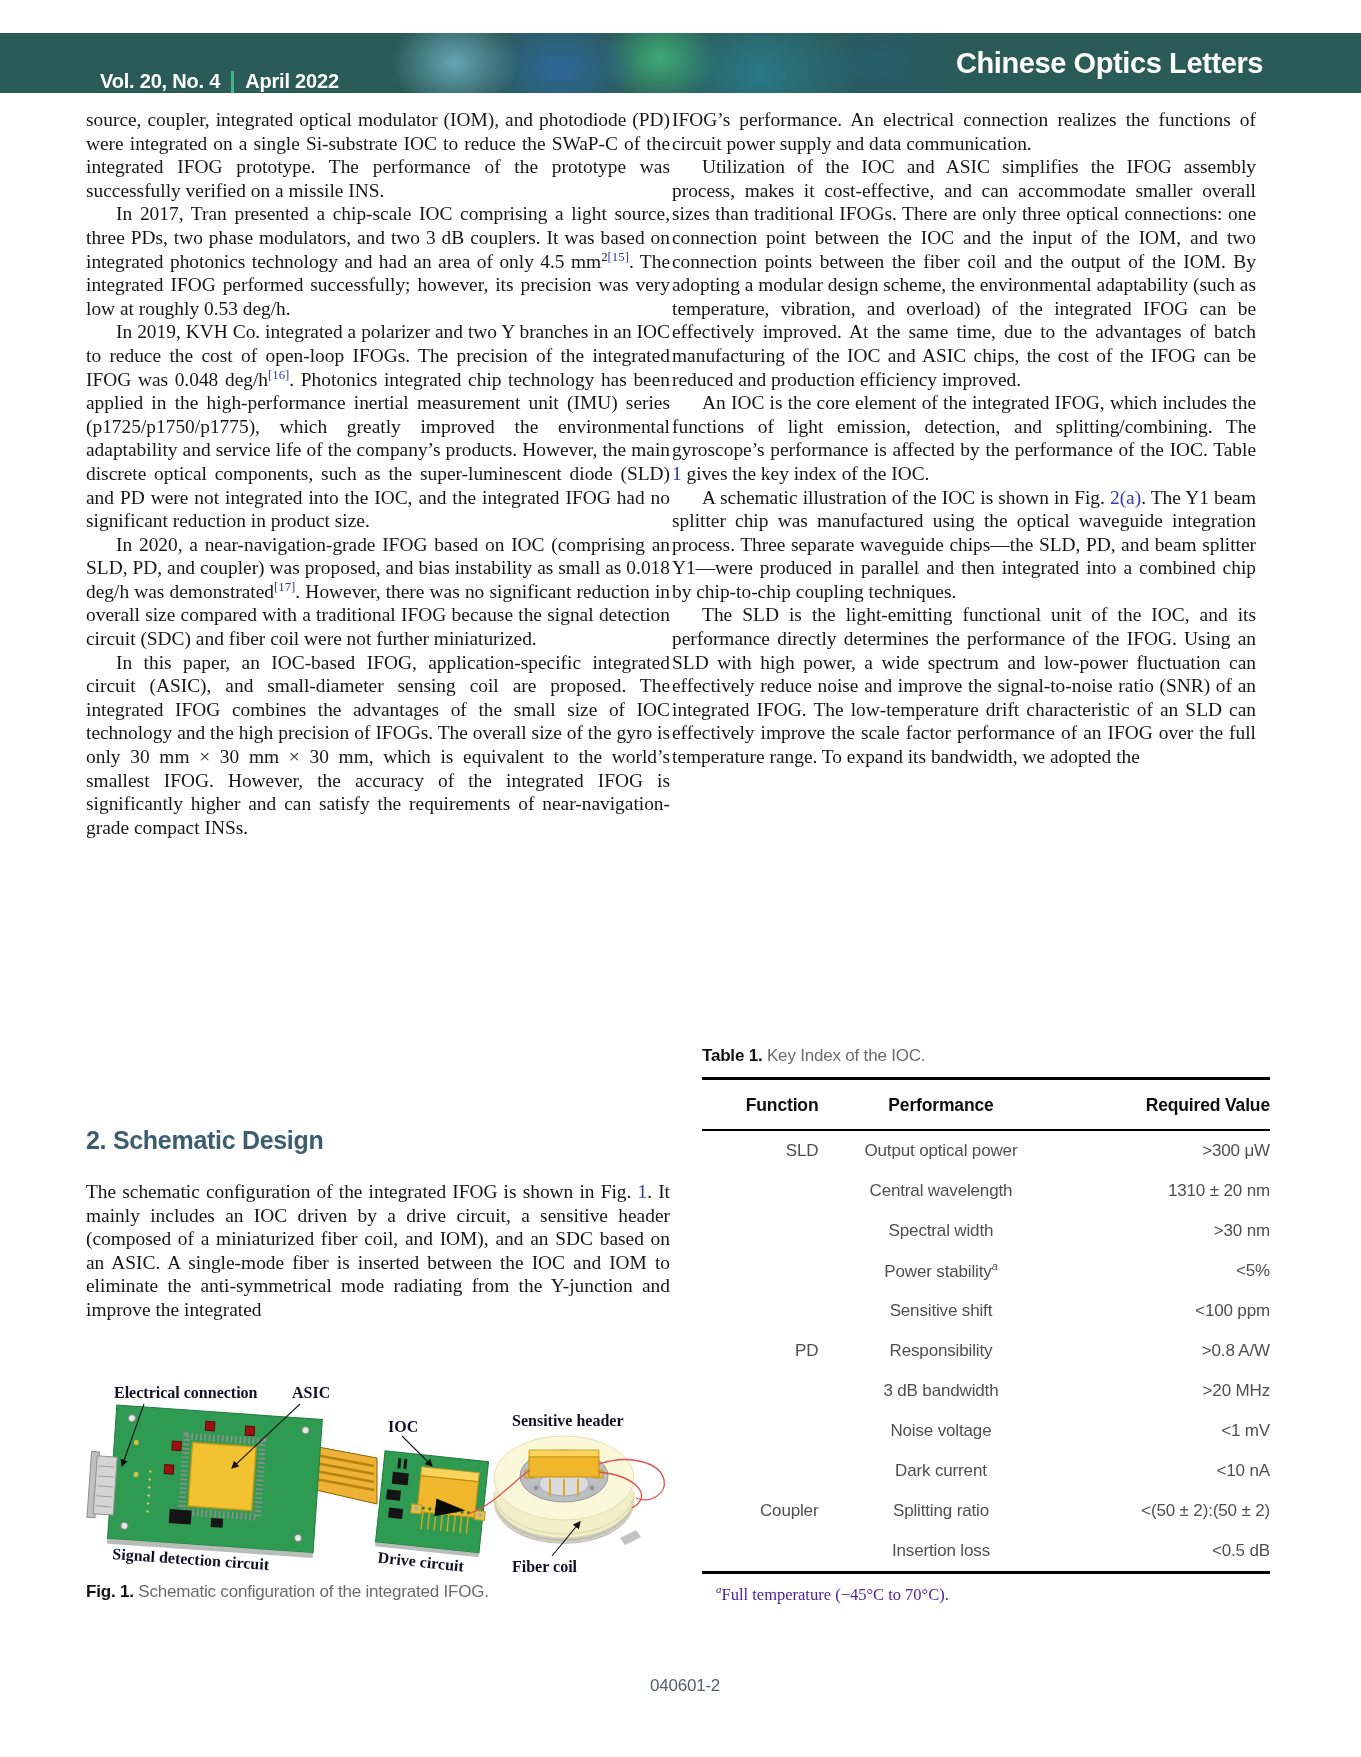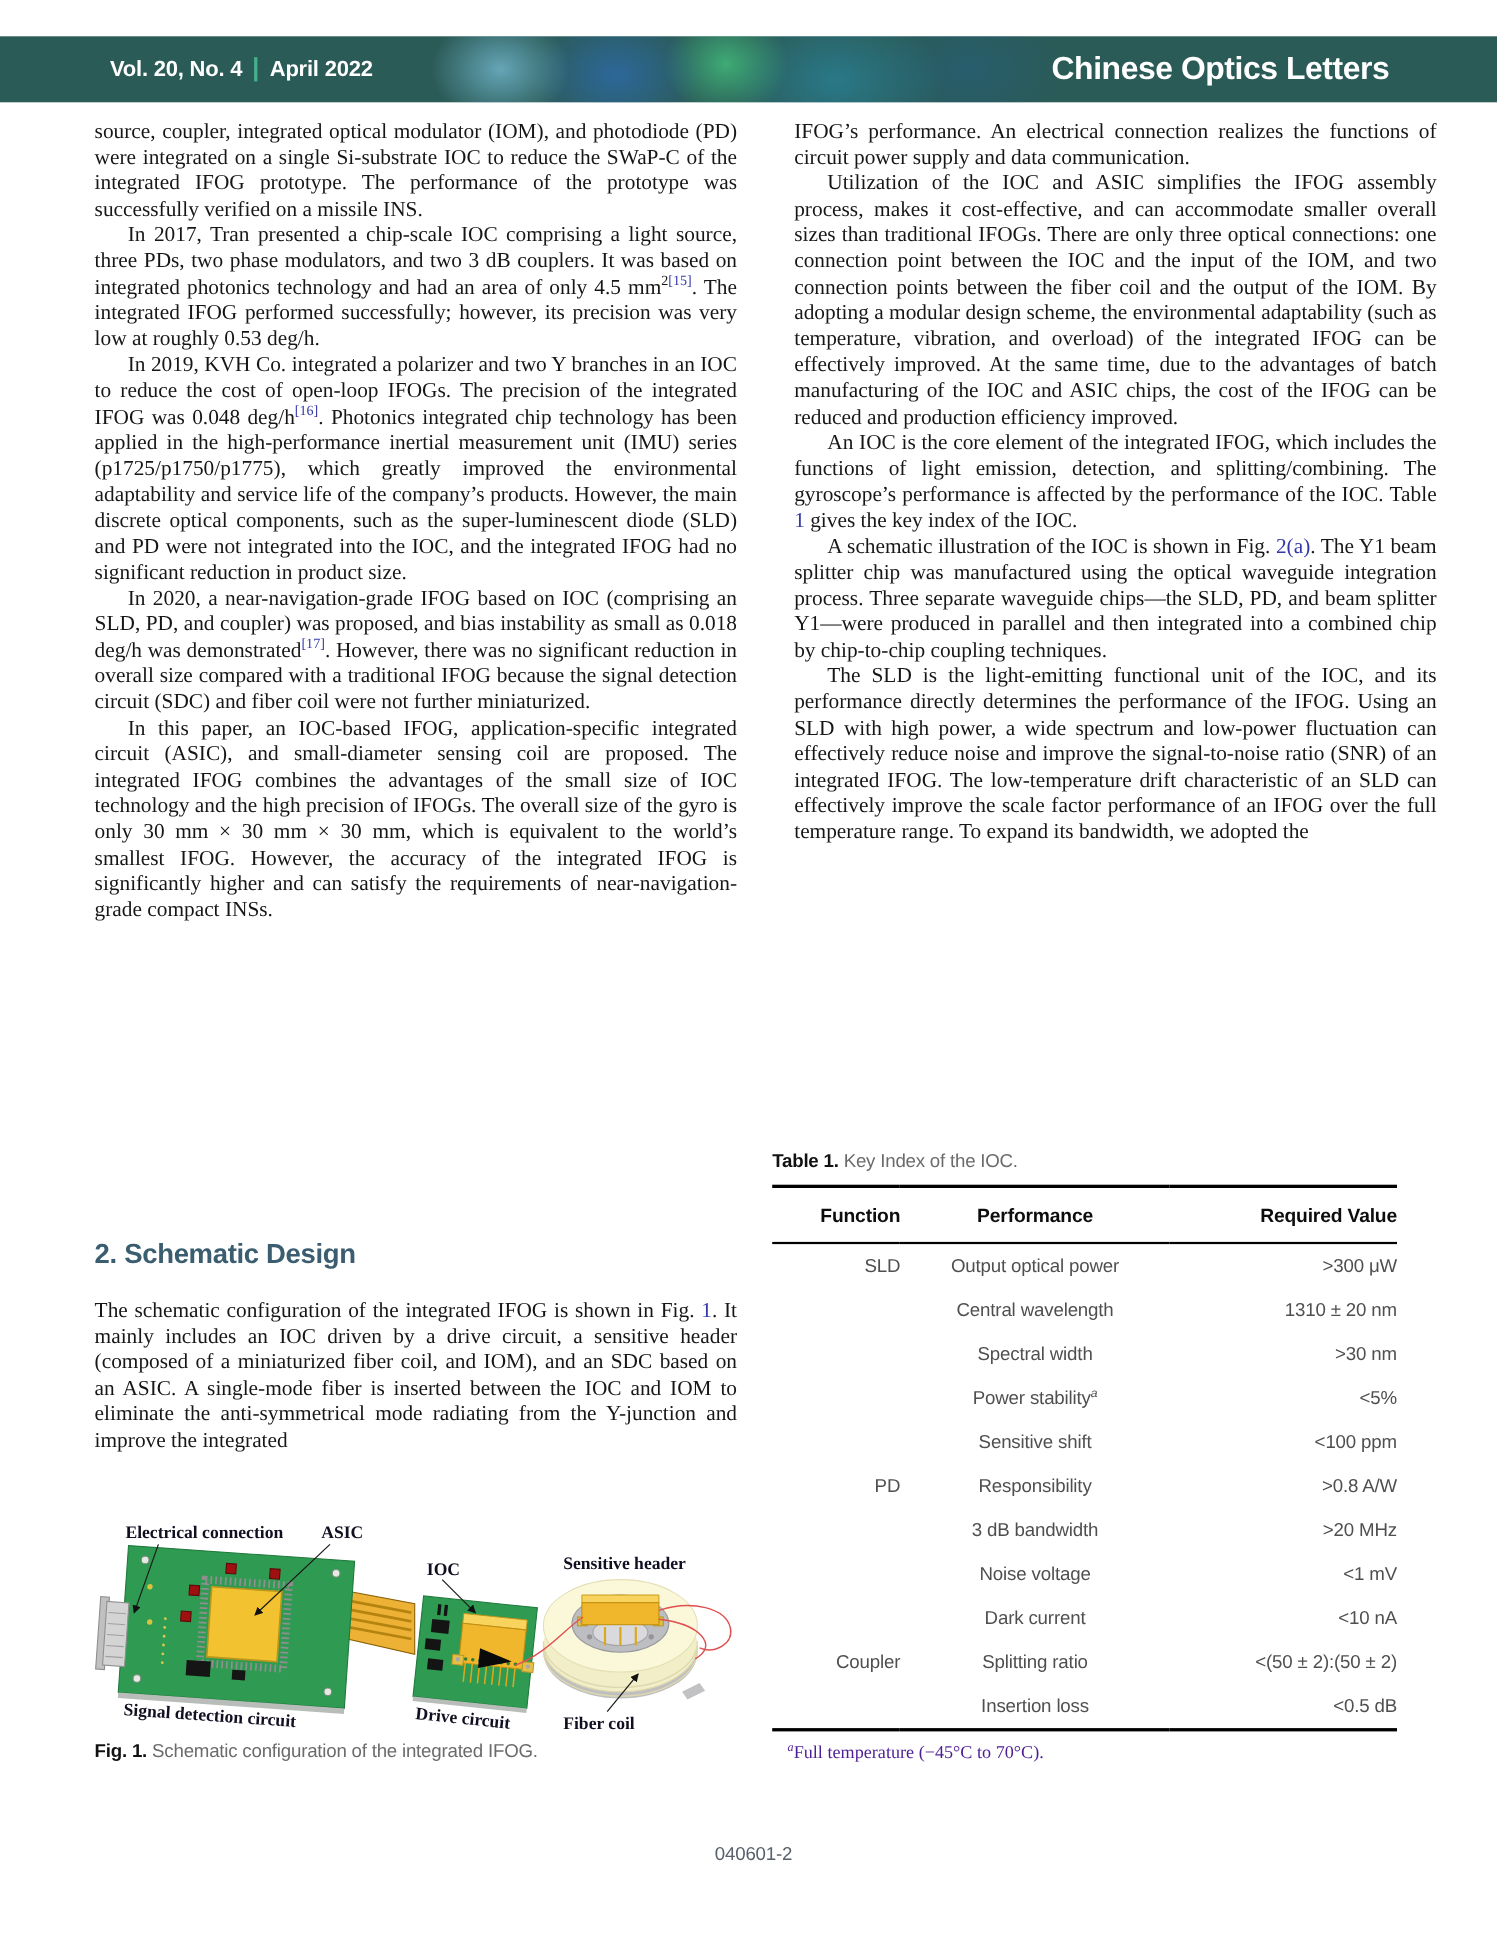--- a/index.html
+++ b/index.html
@@ -9,32 +9,32 @@
   
   .header-bar{position:absolute;left:0;top:33px;width:1361px;height:60px;
     background-color:#2b5b57;
     background-image:
       radial-gradient(90px 70px at 455px 30px, rgba(120,190,215,.75), rgba(120,190,215,0) 70%),
       radial-gradient(110px 80px at 560px 35px, rgba(45,110,190,.65), rgba(45,110,190,0) 72%),
       radial-gradient(80px 70px at 660px 25px, rgba(70,205,130,.7), rgba(70,205,130,0) 70%),
       radial-gradient(130px 90px at 760px 40px, rgba(40,140,170,.6), rgba(40,140,170,0) 75%),
       radial-gradient(120px 80px at 880px 30px, rgba(35,95,130,.5), rgba(35,95,130,0) 75%);
   }
-  .header-left{position:absolute;left:100px;top:0;height:60px;display:flex;align-items:center;
+  .header-left{position:absolute;left:100px;top:0;height:60px;display:flex;align-items:flex-end;
     font-family:"Liberation Sans",sans-serif;font-weight:bold;font-size:20px;color:#ffffff;letter-spacing:-0.2px;}
   .header-sep{display:inline-block;width:3px;height:22px;background:#45b08c;margin:0 11px;}
   .header-right{position:absolute;right:98px;top:0;height:60px;display:flex;align-items:center;
     font-family:"Liberation Sans",sans-serif;font-weight:bold;font-size:29px;color:#ffffff;letter-spacing:-0.4px;}
 
   
   .col{position:absolute;width:584px;font-size:19.4px;line-height:23.6px;text-align:justify;}
   .col p{margin:0;}
   .col p.indent{text-indent:1.55em;}
   #left-col-text{left:86px;top:108px;}
-  #right-col-text{left:722px;top:108px;}
+  #right-col-text{left:672px;top:108px;}
   #left-col-sec2{left:86px;top:1180px;position:absolute;}
 
   .sup{font-size:0.66em;vertical-align:super;line-height:0;}
   .link{color:#3238aa;}
   .suplink{color:#3238aa;font-size:0.66em;vertical-align:super;line-height:0;}
 
   .section-heading{position:absolute;left:86px;top:1126px;
     font-family:"Liberation Sans",sans-serif;font-weight:bold;font-size:25px;color:#3a5d70;letter-spacing:-0.3px;}
 
   

